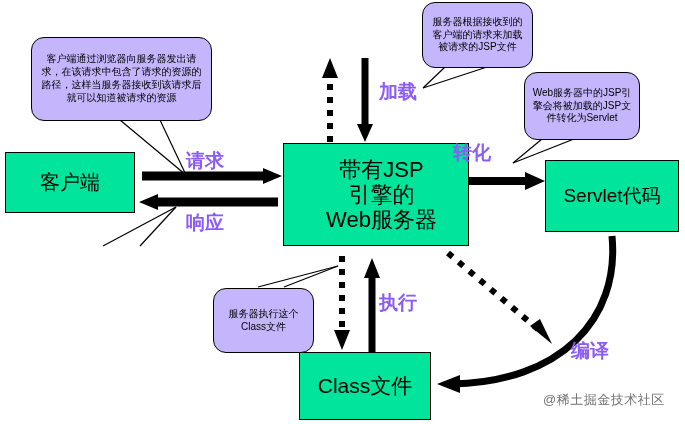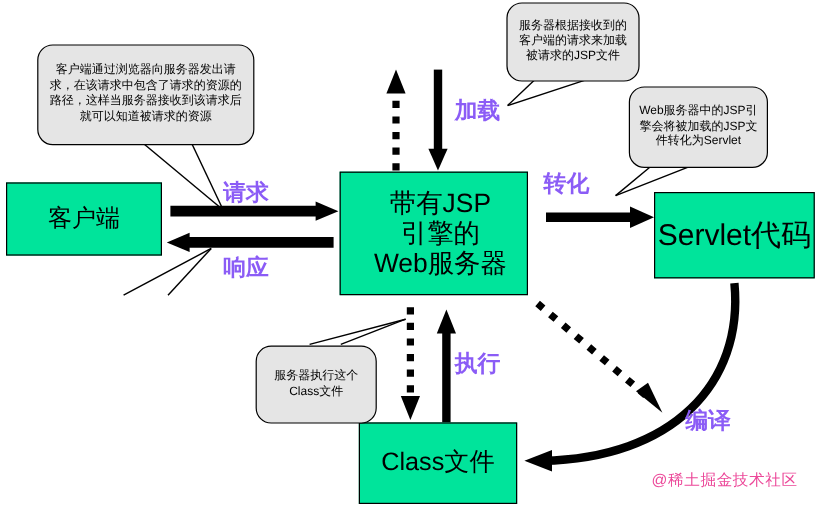--- a/index.html
+++ b/index.html
@@ -30,41 +30,41 @@
     box-sizing: border-box;
     display: flex;
     align-items: center;
     justify-content: center;
     text-align: center;
     color: #000000;
     line-height: 1.15;
     white-space: pre-line;
   }
   #node-client      { left: 5px;   top: 152px; width: 130px; height: 61px;  font-size: 20px; }
-  #node-webserver   { left: 283px; top: 143px; width: 157px; height: 103px; font-size: 22px; padding-left: 11px; }
-  #node-servlet     { left: 545px; top: 160px; width: 134px; height: 72px;  font-size: 25px; }
+  #node-webserver   { left: 283px; top: 143px; width: 186px; height: 103px; font-size: 22px; padding-left: 11px; }
+  #node-servlet     { left: 545px; top: 160px; width: 134px; height: 72px;  font-size: 19px; }
   #node-class       { left: 299px; top: 352px; width: 132px; height: 68px;  font-size: 21px; }
 
   .edge-label {
     position: absolute;
     color: #8b5cf6;
     font-weight: bold;
     font-size: 19px;
     white-space: nowrap;
   }
   #lbl-request  { left: 186px; top: 148px; }
   #lbl-response { left: 186px; top: 210px; }
   #lbl-load     { left: 379px; top: 79px; }
   #lbl-convert  { left: 453px; top: 140px; }
   #lbl-execute  { left: 379px; top: 290px; }
   #lbl-compile  { left: 571px; top: 338px; }
 
   .callout {
     position: absolute;
-    background: #e5e5e5;
+    background: #c4b5fd;
     border: 1.4px solid #000000;
     border-radius: 13px;
     box-sizing: border-box;
     color: #000000;
     font-size: 10px;
     line-height: 1.28;
     text-align: center;
     display: flex;
     align-items: center;
     justify-content: center;
@@ -75,21 +75,21 @@
   #callout-load     { left: 422px; top: 2px;   width: 111px; height: 66px; }
   #callout-convert  { left: 524px; top: 72px;  width: 116px; height: 68px; }
   #callout-response { left: 57px;  top: 247px; width: 125px; height: 62px; }
   #callout-execute  { left: 213px; top: 288px; width: 101px; height: 65px; }
 
   #watermark {
     position: absolute;
     left: 543px;
     top: 391px;
     font-size: 13px;
-    color: #ec4899;
+    color: #737373;
     letter-spacing: 0.5px;
     white-space: nowrap;
   }
 </style>
 </head>
 <body>
 
 <div id="canvas">
 
   <svg class="layer" viewBox="0 0 685 424">

